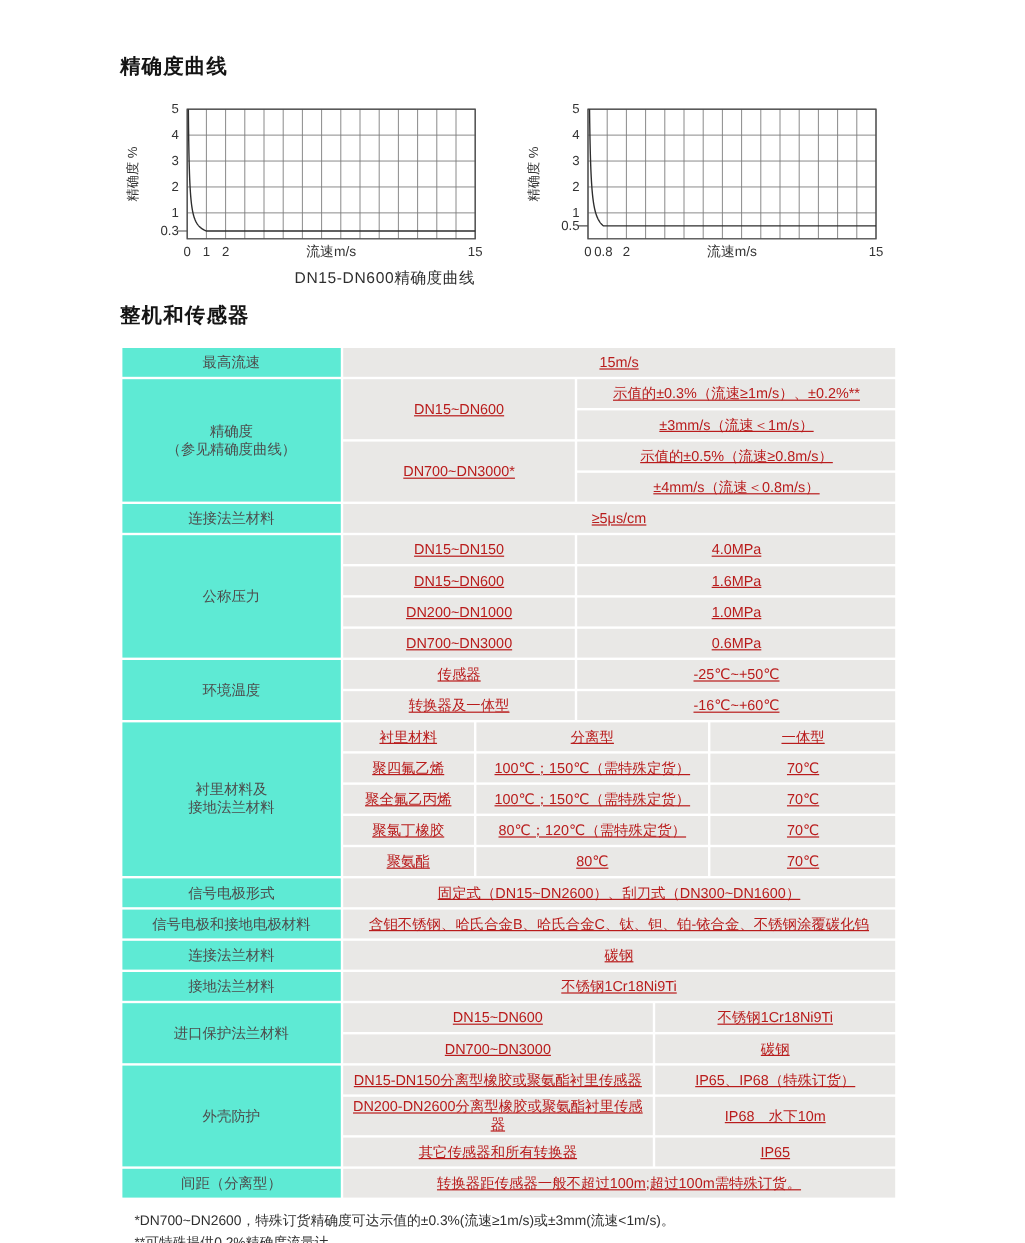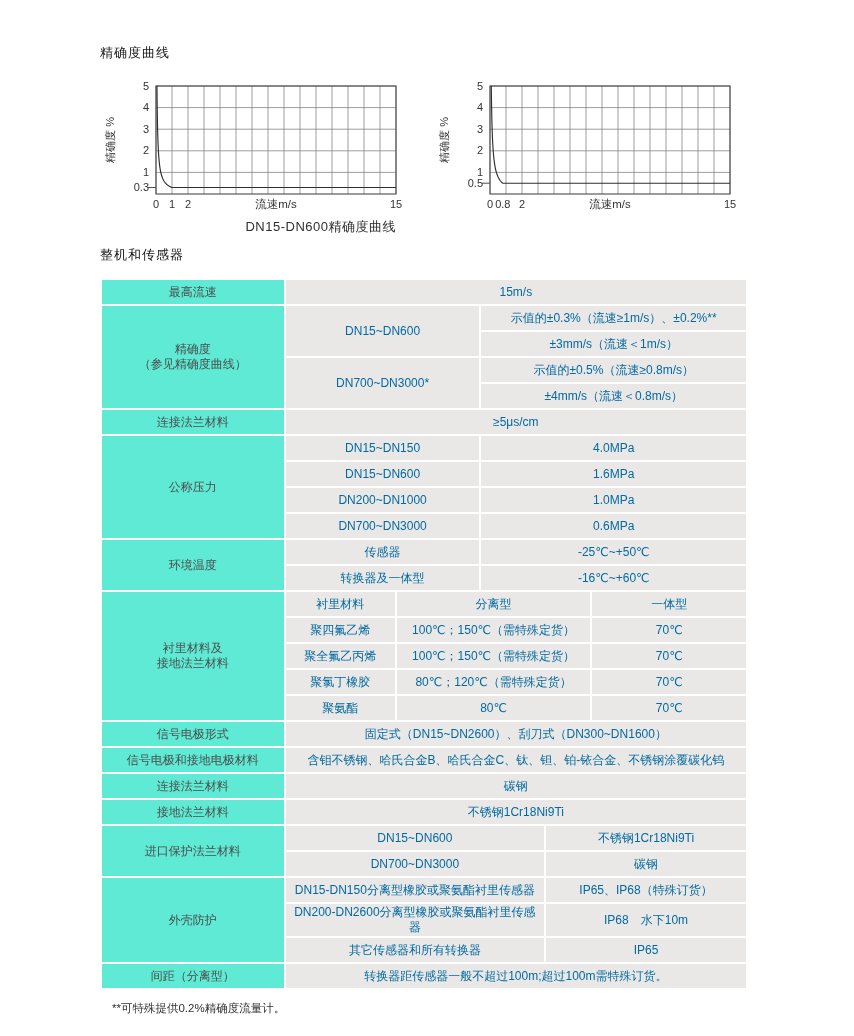--- a/index.html
+++ b/index.html
@@ -1,27 +1,27 @@
 <!DOCTYPE html>
 <html><head>
 <meta charset="utf-8">
 <style>
   html,body{margin:0;padding:0;background:#fff;}
   body{width:854px;height:1036px;font-family:"Liberation Sans","DejaVu Sans",sans-serif;color:#4d4d4d;overflow:hidden;}
   .content{padding:44px 100px 0 100px;}
-  .sec-title{font-size:13px;font-weight:normal;color:#141414;margin:0 0 14px 0;letter-spacing:1px;}
+  .sec-title{font-size:17px;font-weight:bold;color:#141414;margin:0 0 14px 0;letter-spacing:1px;}
   .charts{display:flex;justify-content:space-between;margin-bottom:10px;}
   .chart{width:320px;}
   .chart svg{display:block;}
   .chart-caption{width:240px;margin:2px 0 0 56px;text-align:right;font-size:13px;color:#2e2e2e;letter-spacing:0.5px;}
   .sec2{margin-top:8px;}
   table.spec{border-collapse:separate;border-spacing:2px;table-layout:fixed;width:648px;margin-top:12px;}
   table.spec td{height:22px;padding:1px 4px;font-size:12px;text-align:center;vertical-align:middle;line-height:1.25;overflow:hidden;}
   td.lab{background:#5eead4;color:#4d4d4d;white-space:pre-line;}
-  td.val{background:#e9e8e6;color:#0369a1;}
+  td.val{background:#e9e8e6;color:#b91c1c;text-decoration:underline;}
   .footnotes{margin:10px 0 0 12px;font-size:11.5px;color:#303030;line-height:1.55;}
   .fn{margin:0;}
 </style>
 </head>
 <body>
 
 <div class="content">
 
   <h1 class="sec-title">精确度曲线</h1>
 
@@ -197,16 +197,17 @@
         <td class="val" colspan="2">IP65</td>
       </tr>
       <tr>
         <td class="lab">间距（分离型）</td>
         <td class="val" colspan="5">转换器距传感器一般不超过100m;超过100m需特殊订货。</td>
       </tr>
     </tbody>
   </table>
 
   <div class="footnotes">
+    <p class="fn">*DN700~DN2600，特殊订货精确度可达示值的±0.3%(流速≥1m/s)或±3mm(流速&lt;1m/s)。</p>
     <p class="fn">**可特殊提供0.2%精确度流量计。</p>
   </div>
 
 </div>
 
 </body></html>

